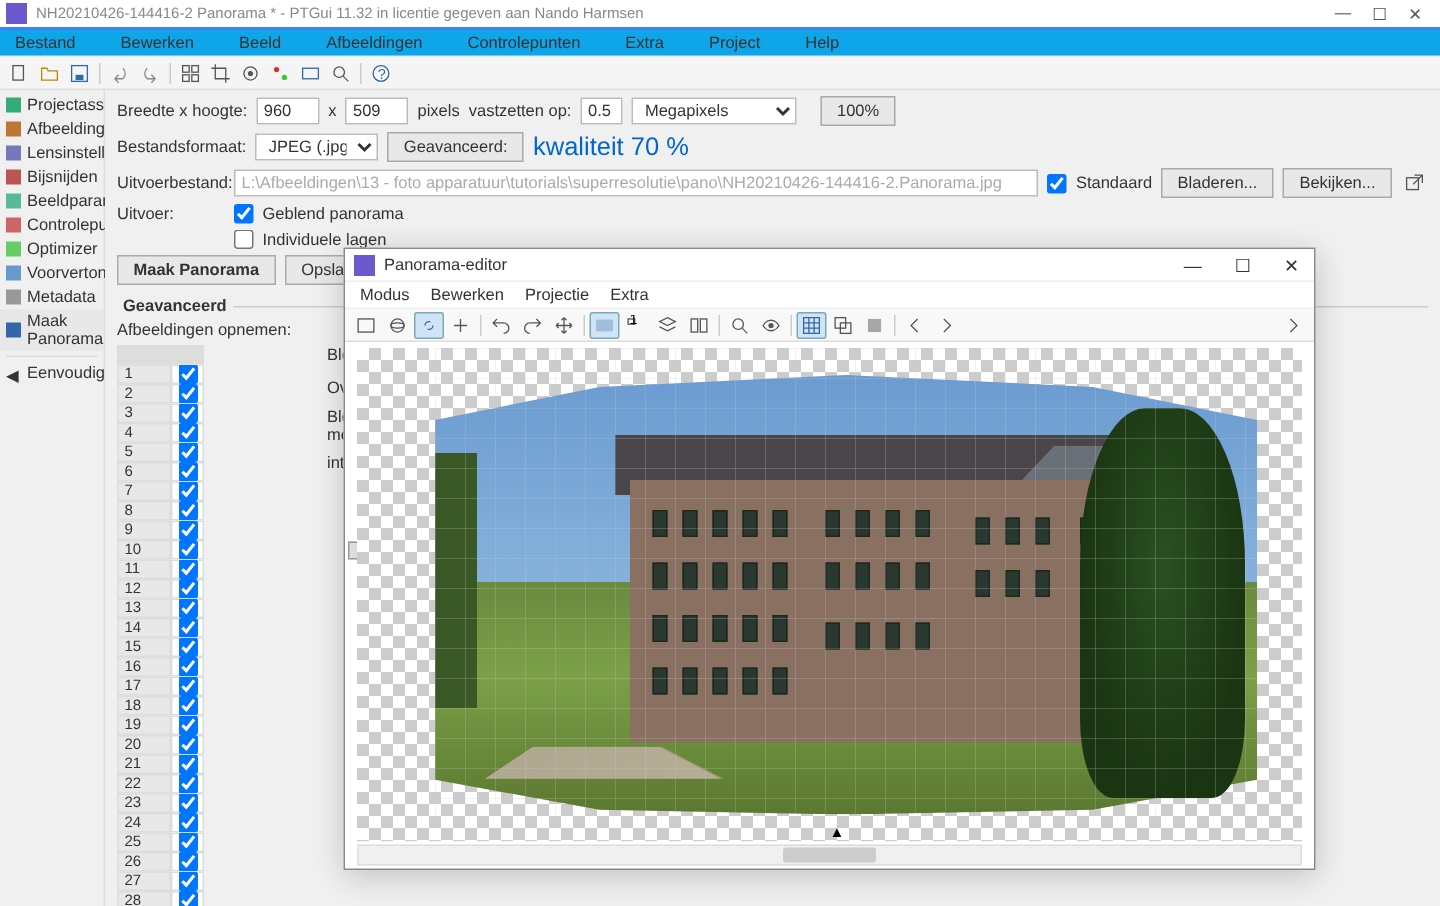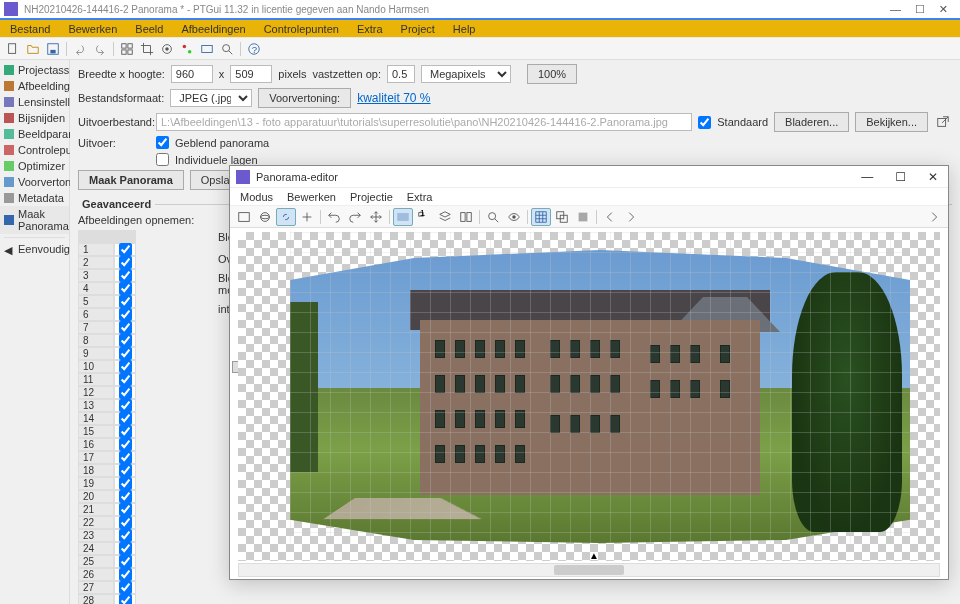--- a/index.html
+++ b/index.html
@@ -2,51 +2,51 @@
 <html><head>
 <meta charset="utf-8">
 <style>
 *{box-sizing:border-box;margin:0;padding:0;font-family:"Segoe UI",Tahoma,sans-serif;font-size:11px;color:#333}
 body{background:#f0f0f0;overflow:hidden;width:960px;height:604px;position:relative}
 .titlebar{height:20px;background:#fff;display:flex;align-items:center;padding:0 4px;border-bottom:2px solid #3b82f6}
 .titlebar .ticon{width:14px;height:14px;background:#6a5acd;margin-right:6px}
 .titlebar .ttxt{color:#888;font-size:10px;flex:1}
 .winbtns{display:flex;gap:14px;padding:0 8px}
 .winbtns span{color:#555;font-size:11px;cursor:pointer}
-.menubar{height:18px;background:#eab308;display:flex;align-items:center;padding:0 4px;gap:6px;border-bottom:1px solid #e8e8e8}
+.menubar{height:18px;background:#0ea5e9;display:flex;align-items:center;padding:0 4px;gap:18px;border-bottom:1px solid #e8e8e8}
 .menubar span{padding:2px 6px;font-size:11px;cursor:pointer}
 .toolbar{height:22px;background:#f5f5f5;display:flex;align-items:center;padding:0 4px;gap:2px;border-bottom:1px solid #ddd}
 .tbtn{width:18px;height:18px;display:flex;align-items:center;justify-content:center;cursor:pointer;border-radius:2px}
 .tbtn svg{width:14px;height:14px}
 .sep{width:1px;height:14px;background:#ccc;margin:0 2px}
 .main{display:flex;height:calc(100% - 60px)}
 .sidebar{width:70px;background:#f0f0f0;border-right:1px solid #ddd;padding:2px 0}
 .sitem{display:flex;align-items:center;padding:2px 4px;gap:4px;cursor:pointer;font-size:10px}
 .sitem .si{width:10px;height:10px;flex-shrink:0}
 .sitem.sel{background:#e8e8e8}
 .ssep{height:1px;background:#ddd;margin:3px 4px}
 .content{flex:1;background:#f0f0f0;padding:4px 8px;overflow:hidden;position:relative}
 .row{display:flex;align-items:center;gap:6px;margin-bottom:4px;font-size:11px}
 .row label{font-size:11px}
 input[type=text],select{border:1px solid #bbb;background:#fff;padding:1px 4px;font-size:11px;height:18px}
 button.btn{background:#e8e8e8;border:1px solid #aaa;padding:2px 10px;font-size:11px;cursor:pointer;height:20px}
-.link{color:#0066cc;text-decoration:underline;cursor:pointer;font-size:12px}
+.link{color:#0066cc;cursor:pointer;font-size:17px}
 fieldset{border:1px solid #ccc;border-left:none;border-right:none;border-bottom:none;margin-top:8px;padding-top:4px}
 legend{font-weight:bold;font-size:11px;padding:0 4px}
 .imgtable{display:flex;flex-direction:column;margin-top:4px}
 .imgrow{display:flex;align-items:center;height:13px}
 .imgrow .cell{border:1px solid #ddd;padding:0 4px;font-size:10px;display:flex;align-items:center;justify-content:center;background:#fff;height:13px}
 .imgrow .cell.num{width:36px;text-align:right;justify-content:flex-start;padding-left:4px;background:#e8e8e8}
 .imgrow .cell.chk{width:22px}
 .advpanel{position:absolute;left:140px;top:164px;background:#f0f0f0;padding:4px 8px}
 .advrow{display:flex;align-items:center;gap:6px;margin-bottom:4px}
 .advrow label{width:76px;font-size:11px}
 
 
-.subwin{position:absolute;left:229px;top:165px;width:720px;height:415px;background:#fff;border:1px solid #888;box-shadow:0 4px 20px rgba(0,0,0,.2);z-index:100}
+.subwin{position:absolute;left:229px;top:165px;width:648px;height:415px;background:#fff;border:1px solid #888;box-shadow:0 4px 20px rgba(0,0,0,.2);z-index:100}
 .subwin .subtitle{height:22px;display:flex;align-items:center;padding:0 6px;background:#fff;border-bottom:1px solid #eee}
 .subwin .subtitle .sti{width:14px;height:14px;background:#6a5acd;margin-right:6px}
 .subwin .subtitle .stt{flex:1;font-size:11px}
 .subwin .subtitle .swb{display:flex;gap:14px}
 .subwin .subtitle .swb span{cursor:pointer;font-size:12px;padding:0 4px}
 .submenu{height:18px;display:flex;align-items:center;padding:0 4px;gap:2px;border-bottom:1px solid #eee}
 .submenu span{padding:1px 6px;font-size:11px;cursor:pointer}
 .subtool{height:22px;display:flex;align-items:center;padding:0 4px;gap:1px;border-bottom:1px solid #ddd;background:#f8f8f8}
 .stb{width:20px;height:18px;display:flex;align-items:center;justify-content:center;cursor:pointer;border:1px solid transparent;border-radius:2px}
 .stb.active{background:#d0e4f5;border-color:#7ab}
@@ -223,27 +223,27 @@
 
   <div class="content">
     <div class="row">
       <label>Breedte x hoogte:</label>
       <input type="text" style="width: 42px;" value="960">
       <span>x</span>
       <input type="text" style="width: 42px;" value="509">
       <span>pixels</span>
       <label style="margin-left:0">vastzetten op:</label>
       <input type="text" style="width: 28px;" value="0.5">
-      <select style="width:90px"><option>Megapixels</option></select>
+      <select style="width:110px"><option>Megapixels</option></select>
       <button class="btn" style="margin-left:10px">100%</button>
     </div>
     <div class="row">
       <label>Bestandsformaat:</label>
       <select style="width:82px"><option>JPEG (.jpg)</option></select>
-      <button class="btn">Voorvertoning:</button>
+      <button class="btn">Geavanceerd:</button>
       <span class="link">kwaliteit 70 %</span>
     </div>
     <div class="row">
       <label style="width:72px">Uitvoerbestand:</label>
       <input type="text" style="flex: 1 1 0%; color: rgb(170, 170, 170);" value="L:\Afbeeldingen\13 - foto apparatuur\tutorials\superresolutie\pano\NH20210426-144416-2.Panorama.jpg">
       <input type="checkbox" checked="" class="chk2" style="">
       <label>Standaard</label>
       <button class="btn">Bladeren...</button>
       <button class="btn">Bekijken...</button>
       <div class="tbtn">

